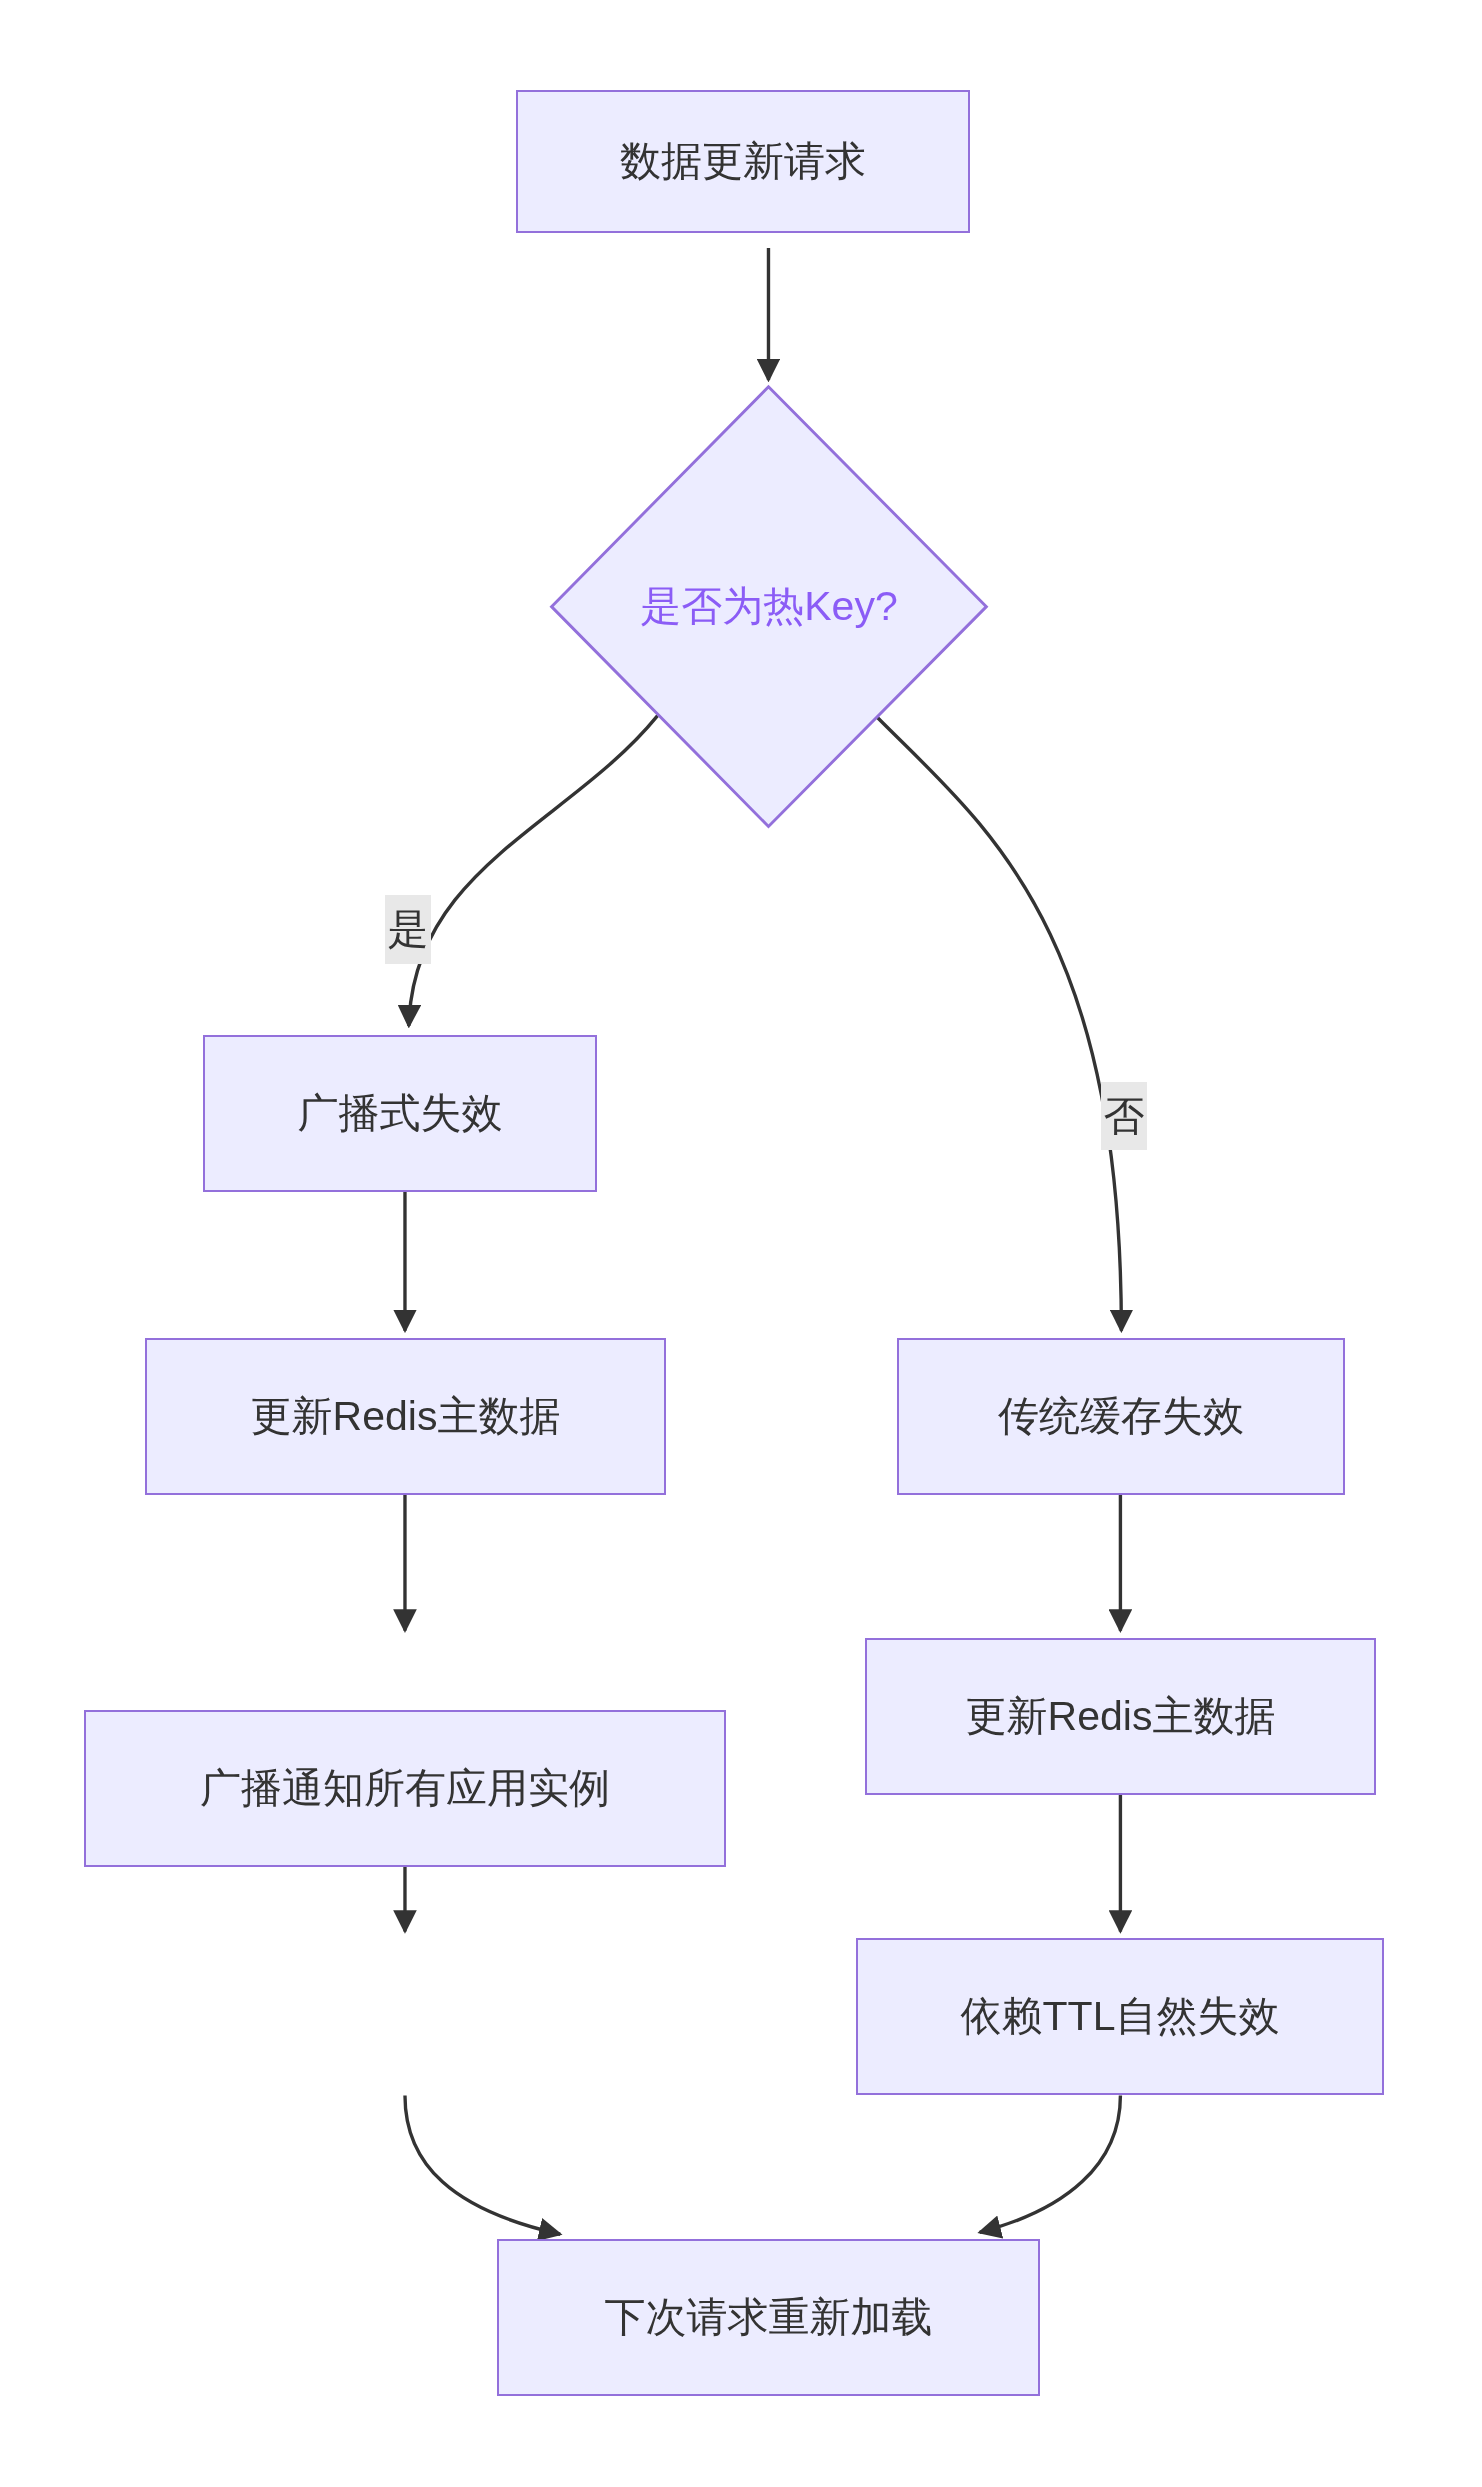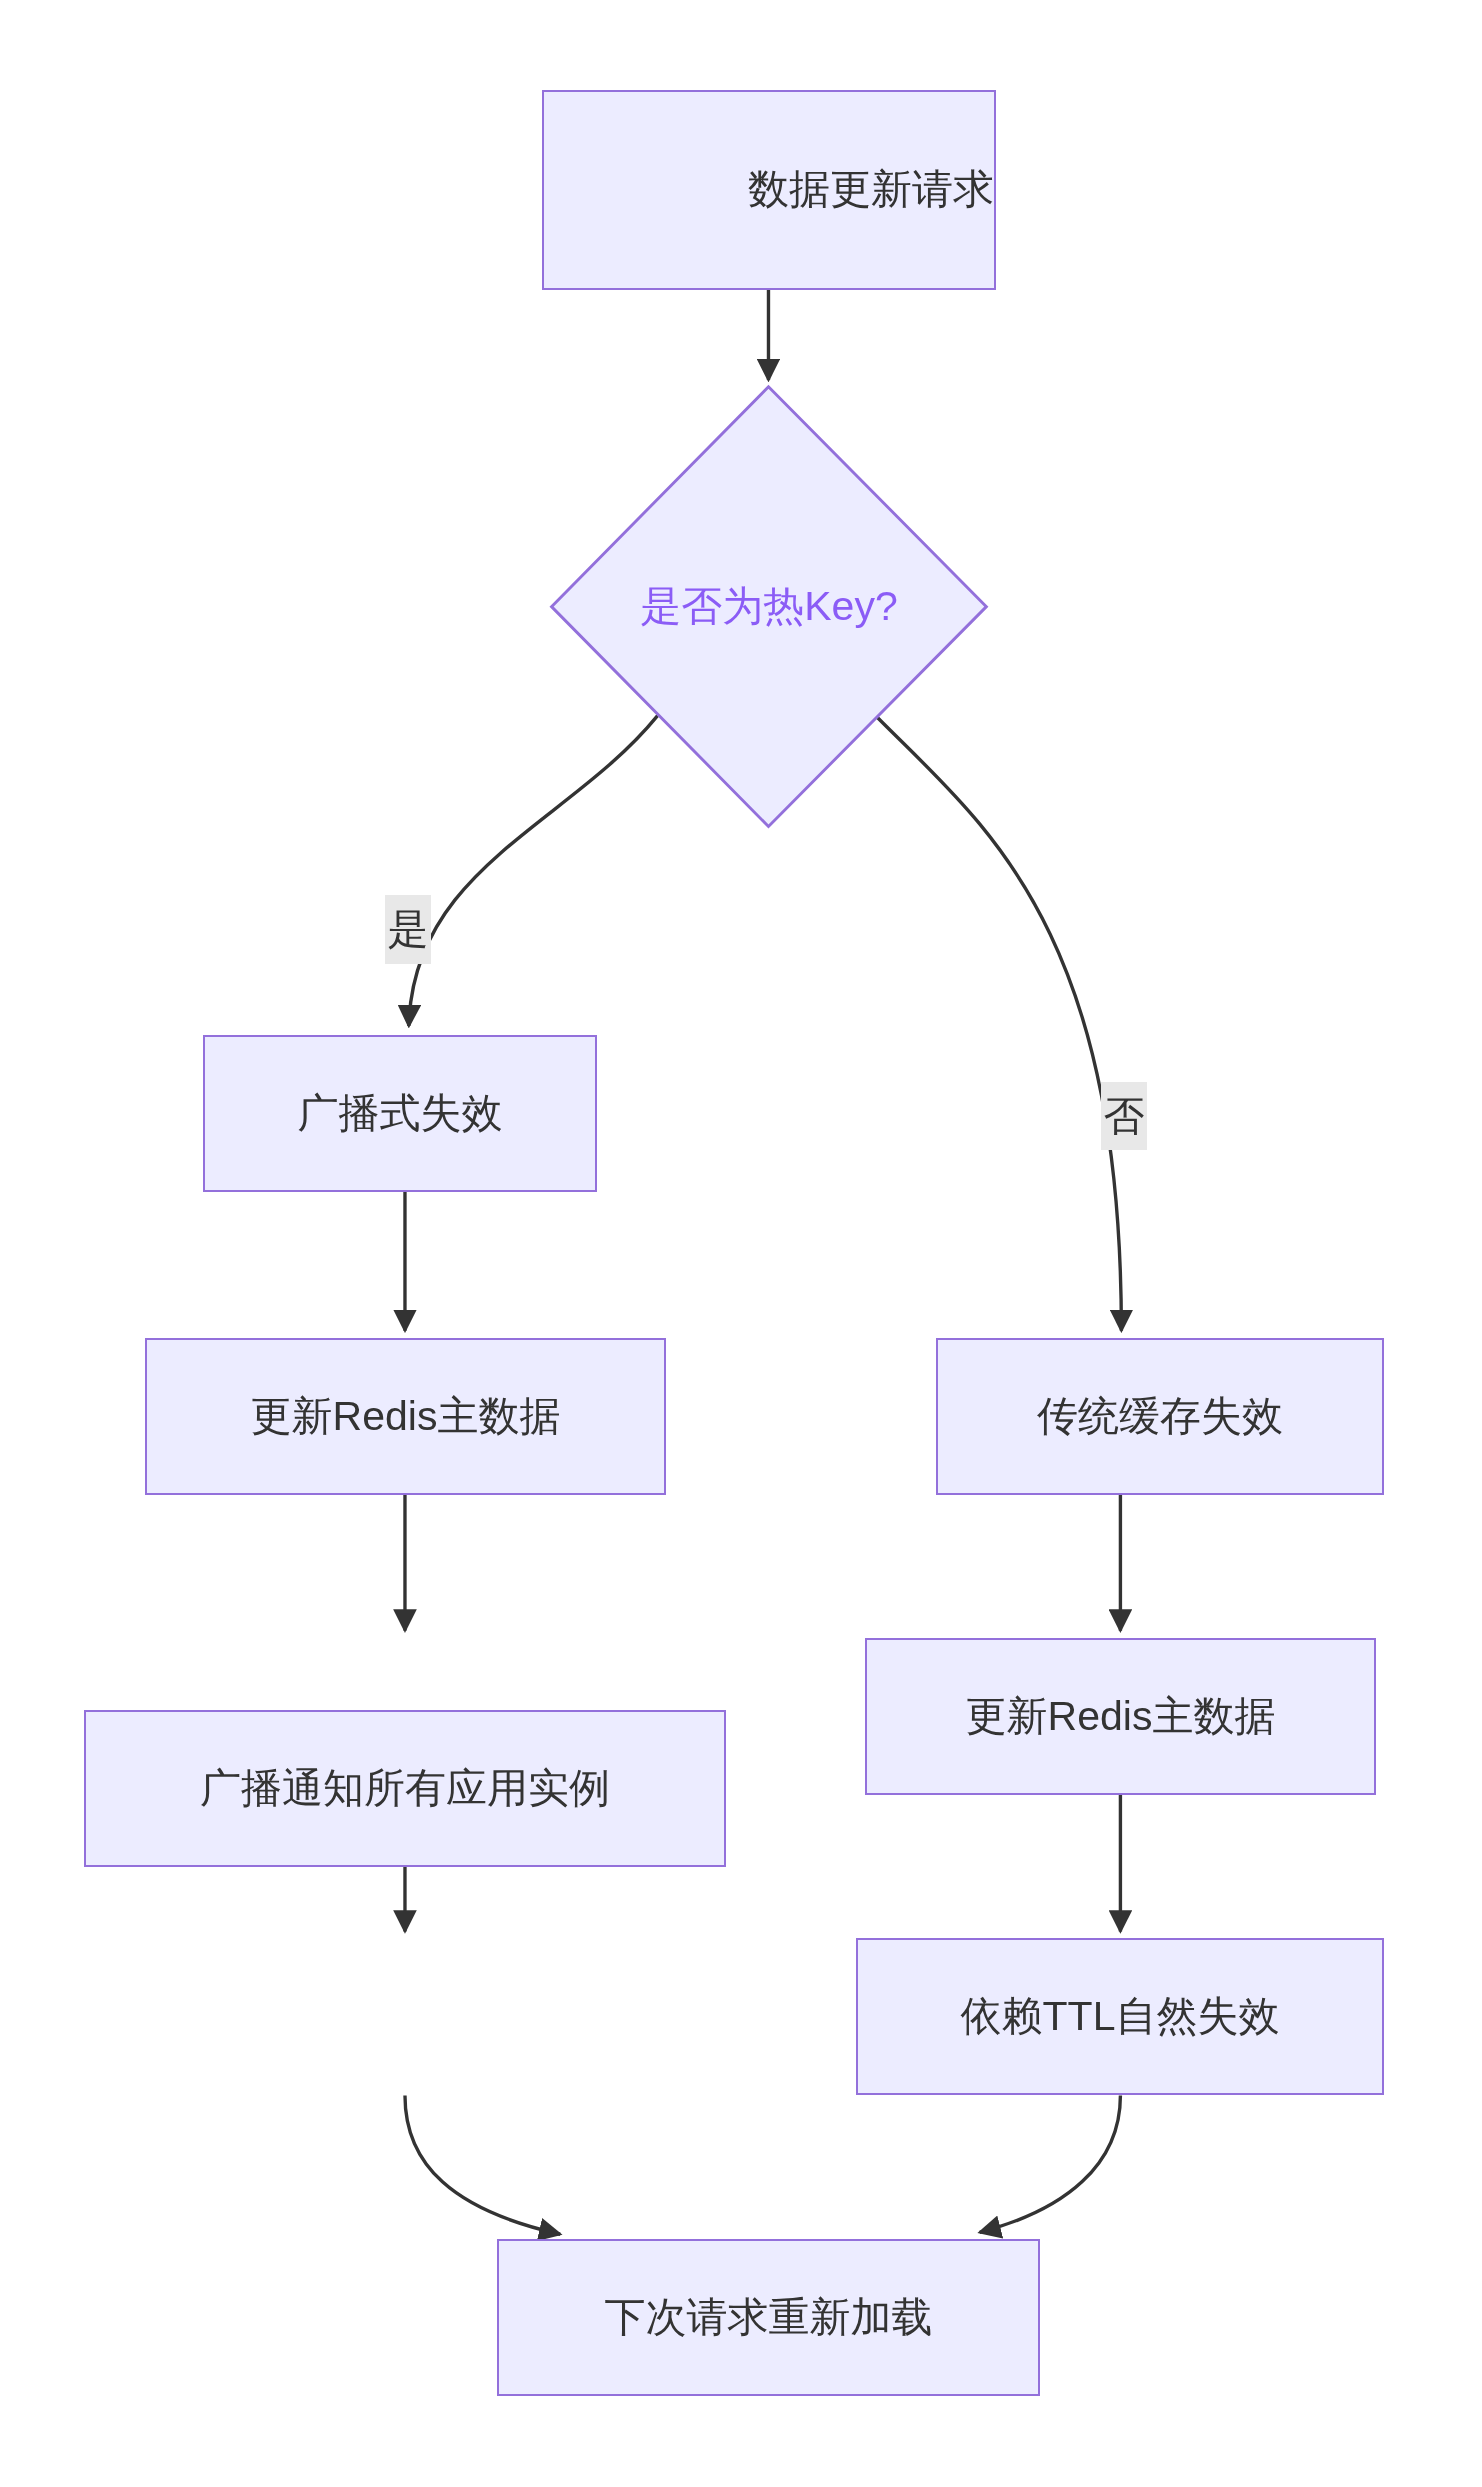--- a/index.html
+++ b/index.html
@@ -95,42 +95,42 @@
 
     <path class="edge" d="M1162,1861 L1162,2003" marker-end="url(#arrowhead)"></path>
 
     <path class="edge" d="M420,2173 C420,2245 470,2292 581,2317" marker-end="url(#arrowhead)"></path>
 
     <path class="edge" d="M1162,2173 C1162,2245 1105,2292 1016,2315" marker-end="url(#arrowhead)"></path>
 
     <polygon class="diamond-shape" points="797,401 1023,629 797,857 572,629"></polygon>
   </svg>
 
-  <div class="node" style="left:542px; top:90px; width:454px; height:200px;justify-content:flex-end;">
+  <div class="node" style="left:516px; top:90px; width:454px; height:143px;">
     <span>数据更新请求</span>
   </div>
 
   <div class="diamond-label" style="left:576px; top:577px; width:386px; height:58px;">
     <span>是否为热Key?</span>
   </div>
 
   <div class="node" style="left:203px; top:1035px; width:394px; height:157px;">
     <span>广播式失效</span>
   </div>
 
   <div class="node" style="left:145px; top:1338px; width:521px; height:157px;">
     <span>更新Redis主数据</span>
   </div>
 
   <div class="node" style="left:84px; top:1710px; width:642px; height:157px;">
     <span>广播通知所有应用实例</span>
   </div>
 
 
-  <div class="node" style="left:897px; top:1338px; width:448px; height:157px;margin-left:39px;">
+  <div class="node" style="left:897px; top:1338px; width:448px; height:157px;">
     <span>传统缓存失效</span>
   </div>
 
   <div class="node" style="left:865px; top:1638px; width:511px; height:157px;">
     <span>更新Redis主数据</span>
   </div>
 
   <div class="node" style="left:856px; top:1938px; width:528px; height:157px;">
     <span>依赖TTL自然失效</span>
   </div>

